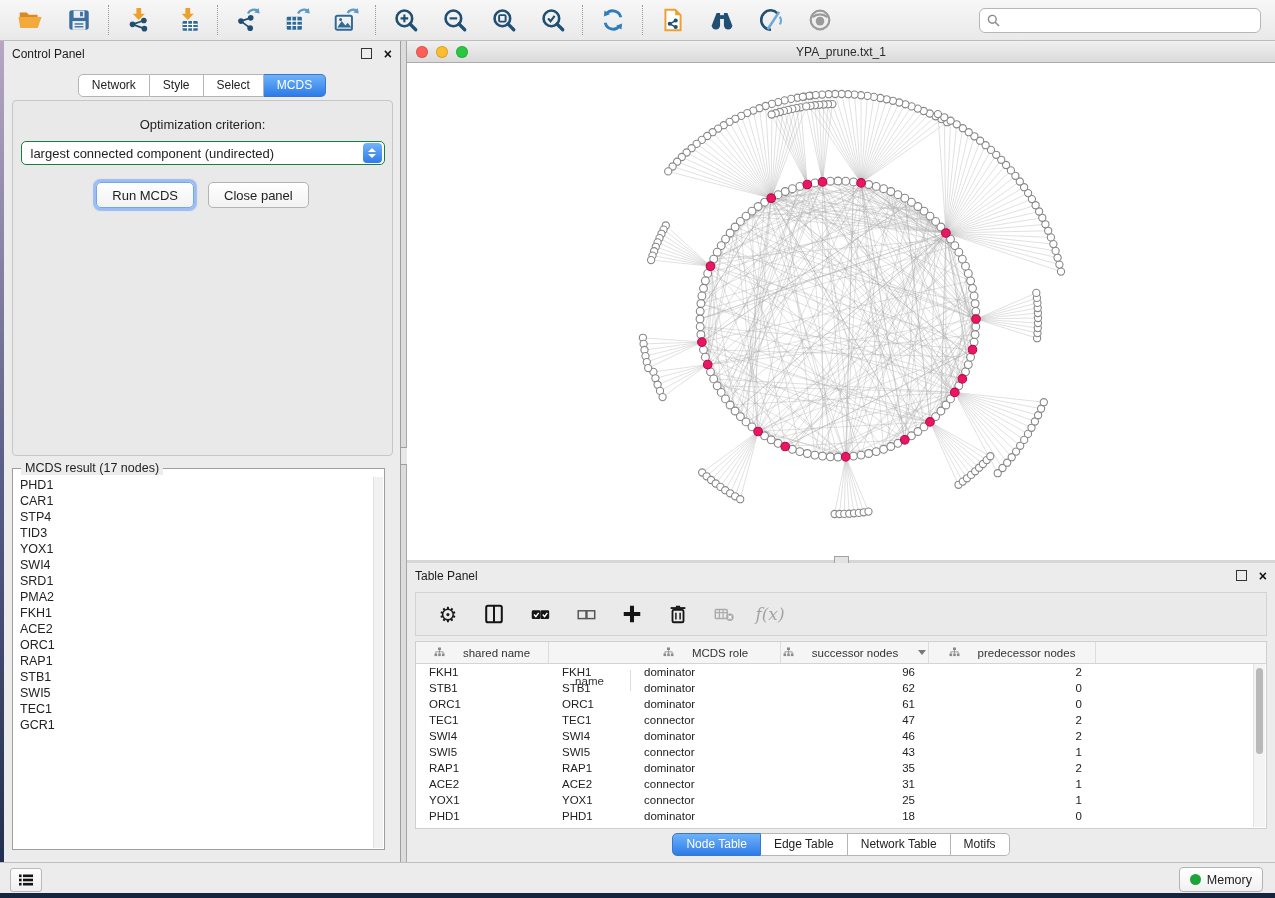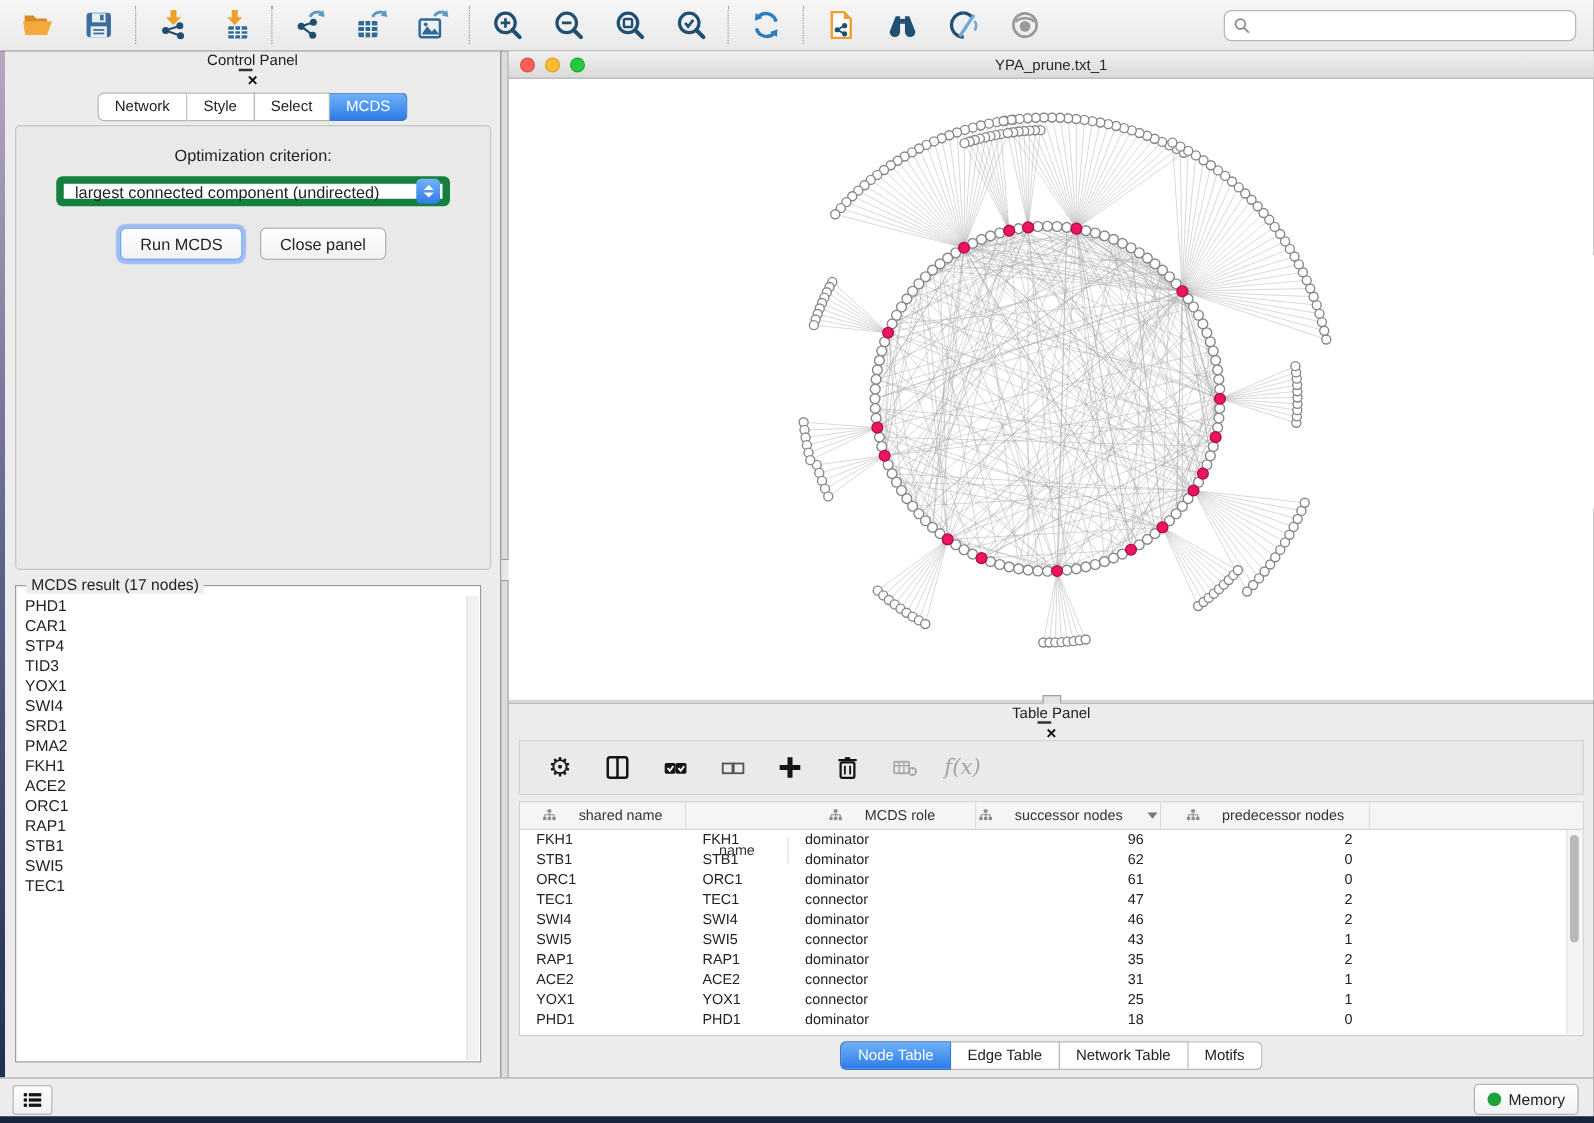--- a/index.html
+++ b/index.html
@@ -14,39 +14,39 @@
   .tbi{width:27px;height:27px;display:flex;align-items:center;justify-content:center;cursor:default;}
   .tbi svg{width:26px;height:26px;}
   #search-wrap{position:absolute;right:14px;top:8px;width:282px;height:25px;background:#fff;
                border:1px solid #b6b6b6;border-radius:6px;display:flex;align-items:center;box-sizing:border-box;}
   #search-wrap svg{width:13px;height:13px;margin:0 5px 0 7px;}
   #search-input{border:none;outline:none;flex:1;height:20px;font-size:12px;background:transparent;}
   
   #wall-left{left:0;top:41px;width:4px;height:852px;background:linear-gradient(#b7a7c2,#5a5f86,#1d2c4c);}
   #wall-bottom{left:0;top:893px;width:1275px;height:5px;background:#16243d;}
   
-  .panel-header{height:25px;display:flex;align-items:center;font-size:12px;color:#1c1c1c;padding:0 8px;flex-direction:column;}
+  .panel-header{height:25px;display:flex;align-items:center;font-size:12px;color:#1c1c1c;padding:0 8px;}
   .panel-header .spacer{flex:1;}
   .float-box{width:9px;height:9px;border:1.5px solid #333;margin-right:12px;}
   .close-x{font-size:14px;font-weight:700;color:#111;line-height:1;}
   
   .seg{display:flex;}
   .seg-tab{height:21px;line-height:21px;padding:0 13px;font-size:12px;background:#fff;color:#222;
            border:1px solid #b5b5b5;border-left:none;cursor:default;}
   .seg-tab:first-child{border-left:1px solid #b5b5b5;border-radius:5px 0 0 5px;}
   .seg-tab:last-child{border-radius:0 5px 5px 0;}
   .seg-tab.selected{background:linear-gradient(#6fb2f9,#2d7be7);color:#fff;border-color:#3a77cf;}
   
   #control-panel{left:4px;top:41px;width:397px;height:821px;background:#ececec;box-sizing:border-box;
                  border-right:1px solid #9e9e9e;}
   #cp-tabs{position:absolute;left:0;right:0;top:33px;display:flex;justify-content:center;}
   #cp-content{position:absolute;left:8px;top:59px;width:381px;height:356px;background:#e9e9e9;
               border:1px solid #c6c6c6;border-radius:4px;box-sizing:border-box;}
   #criterion-label{text-align:center;margin-top:16px;font-size:13px;}
-  #criterion-select{margin:9px auto 17px;width:315px;height:24px;background:#fff;border:6px solid #15803d;
+  #criterion-select{margin:9px auto 17px;width:364px;height:24px;background:#fff;border:1px solid #15803d;
                     border-radius:5px;display:flex;align-items:center;box-sizing:border-box;}
   #criterion-select .val{flex:1;font-size:13px;padding-left:9px;white-space:nowrap;overflow:hidden;}
   .stepper{width:19px;height:20px;margin-right:2px;border-radius:4px;background:linear-gradient(#74b3fa,#2e7ce8);
            display:flex;flex-direction:column;align-items:center;justify-content:center;gap:2px;}
   .tri-up{width:0;height:0;border-left:4px solid transparent;border-right:4px solid transparent;border-bottom:4px solid #fff;}
   .tri-down{width:0;height:0;border-left:4px solid transparent;border-right:4px solid transparent;border-top:4px solid #fff;}
   #cp-buttons{display:flex;justify-content:center;gap:14px;margin-top:12px;}
   .btn{height:24px;padding:0 15px;background:linear-gradient(#ffffff,#f2f2f2);border:1px solid #b3b3b3;
        border-radius:5px;font-size:13px;display:flex;align-items:center;cursor:default;}
   .btn.focused{border-color:#6ea6f8;box-shadow:0 0 1px 2.5px rgba(94,152,250,.55);}
@@ -298,20 +298,21 @@
         <div class="list-item">SWI4</div>
         <div class="list-item">SRD1</div>
         <div class="list-item">PMA2</div>
         <div class="list-item">FKH1</div>
         <div class="list-item">ACE2</div>
         <div class="list-item">ORC1</div>
         <div class="list-item">RAP1</div>
         <div class="list-item">STB1</div>
         <div class="list-item">SWI5</div>
         <div class="list-item">TEC1</div>
+        <div class="list-item">GCR1</div>
       </div>
     <div id="mcds-scroll"></div>
   </div>
 </div>
 
 <div id="div-v" class="abs">
     <div class="grip"></div>
   </div>
 
 <div id="network-window" class="abs">

